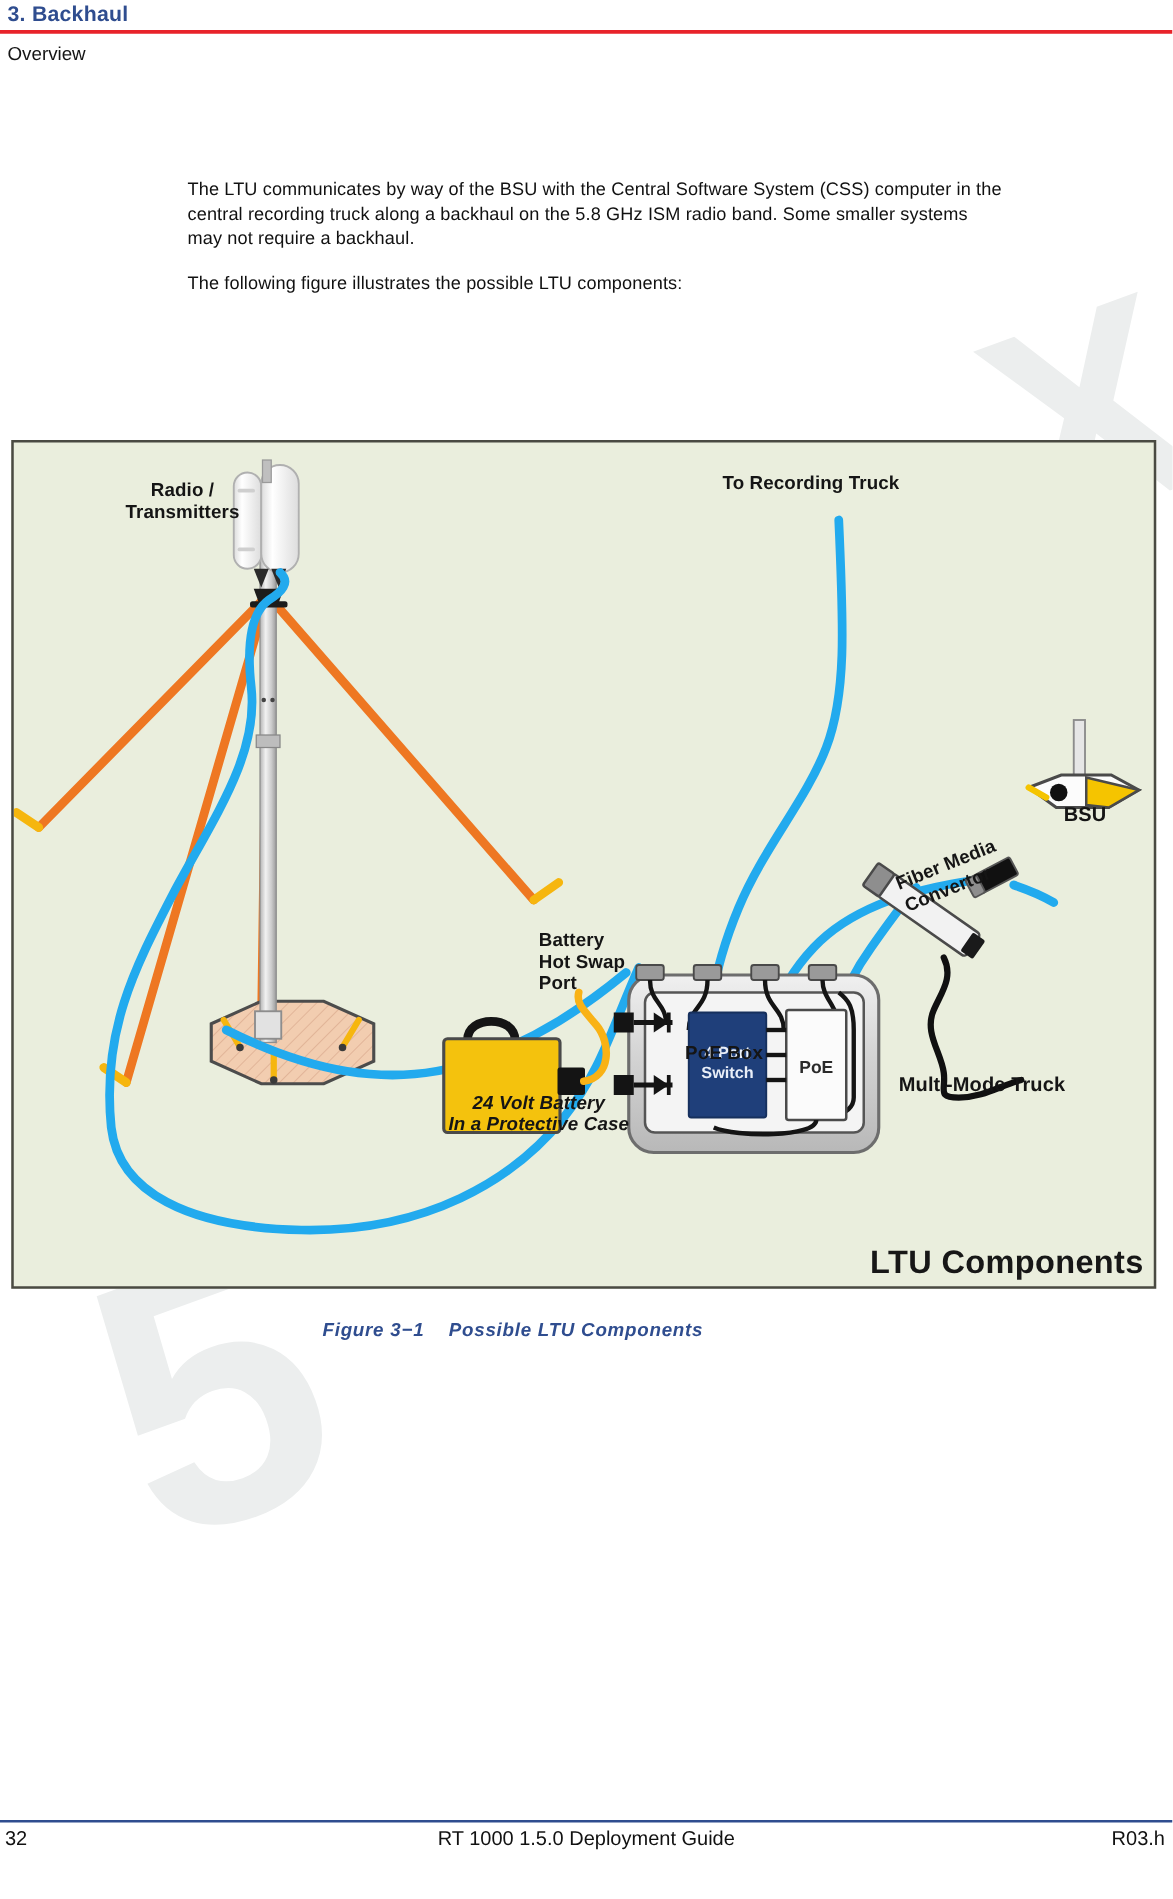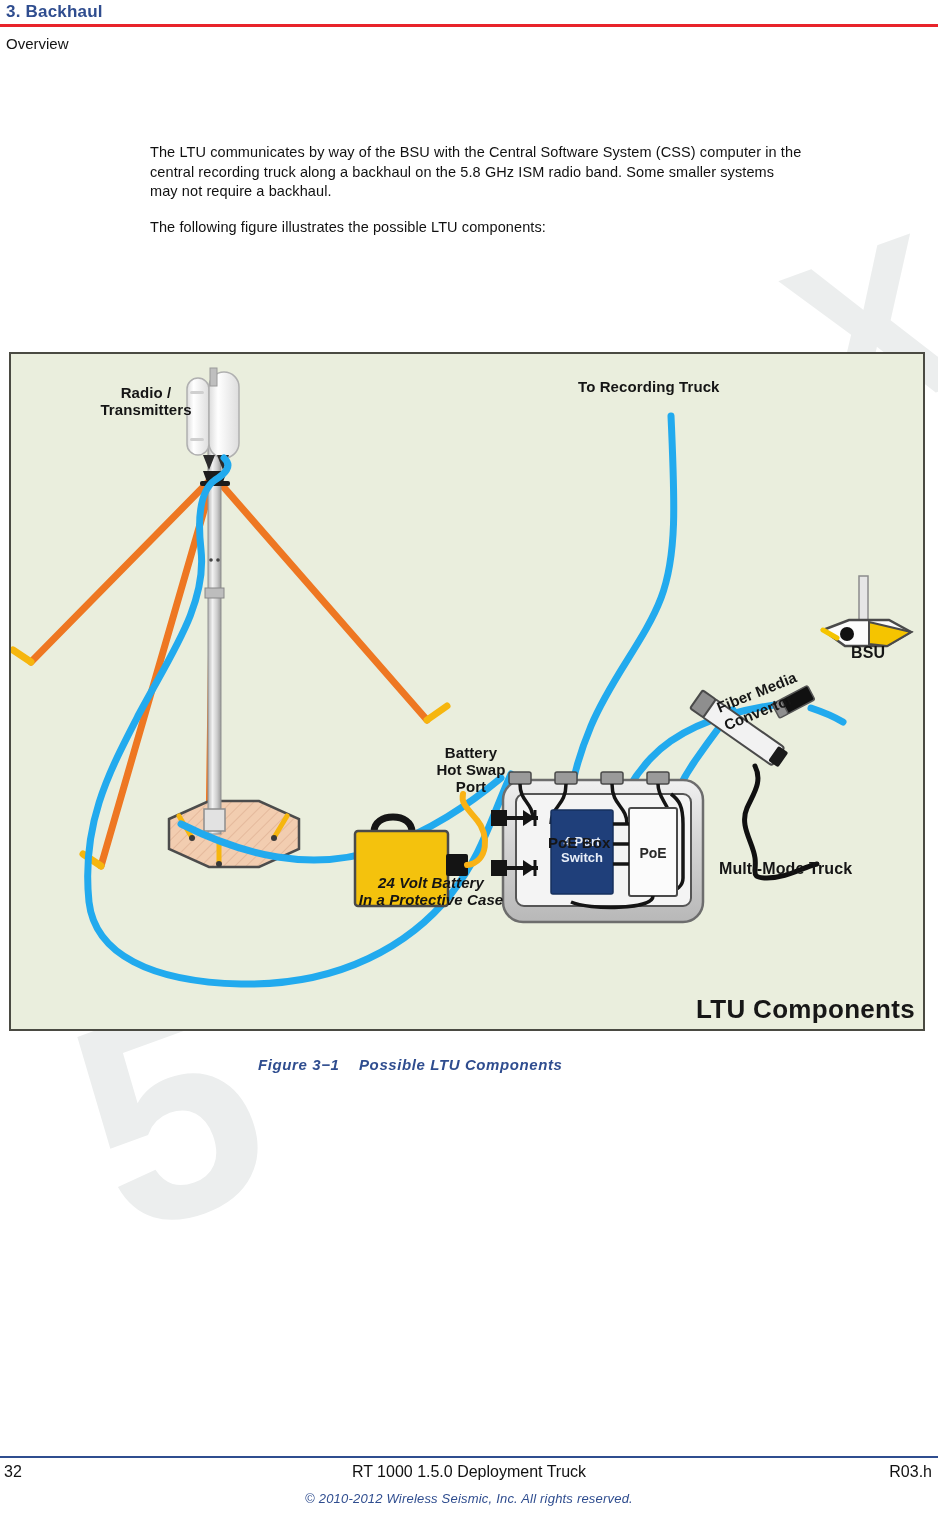--- a/index.html
+++ b/index.html
@@ -124,21 +124,21 @@
     position: absolute;
     font-weight: bold;
     color: #151515;
     font-size: 15px;
     line-height: 17px;
     letter-spacing: 0.1px;
   }
   .lbl-radio       { left: 70px;  top: 30px;  text-align: center; width: 130px; }
   .lbl-truck       { left: 567px; top: 24px; }
   .lbl-bsu         { left: 840px; top: 290px; font-size: 16px; }
-  .lbl-battery-hot { left: 420px; top: 390px; text-align: center; width: 80px; }
+  .lbl-battery-hot { left: 420px; top: 390px; text-align: left; width: 80px; }
   .lbl-poe-box     { left: 537px; top: 480px; font-size: 15px; }
   .lbl-battery24   { left: 330px; top: 520px; text-align: center; width: 180px; font-style: italic; }
   .lbl-fiber-conv  { left: 703px; top: 345px; width: 140px;
                      transform: rotate(-22deg); transform-origin: left top;
                      line-height: 19px; }
   .lbl-mmfiber     { left: 708px; top: 506px; font-size: 16px; }
 
   
   .figure-caption {
     position: absolute;
@@ -420,17 +420,16 @@
 <div class="figure-caption">
   <span>Figure 3−1</span>
   <span class="cap-gap"></span>
   <span>Possible LTU Components</span>
 </div>
 
 <div class="page-footer">
   <div class="footer-rule"></div>
   <div class="footer-row">
     <span class="footer-left">32</span>
-    <span class="footer-center">RT 1000 1.5.0 Deployment Truck</span>
+    <span class="footer-center">RT 1000 1.5.0 Deployment Guide</span>
     <span class="footer-right">R03.h</span>
   </div>
-  <div class="footer-copy">© 2010-2012 Wireless Seismic, Inc. All rights reserved.</div>
 </div>
 
 </body></html>

